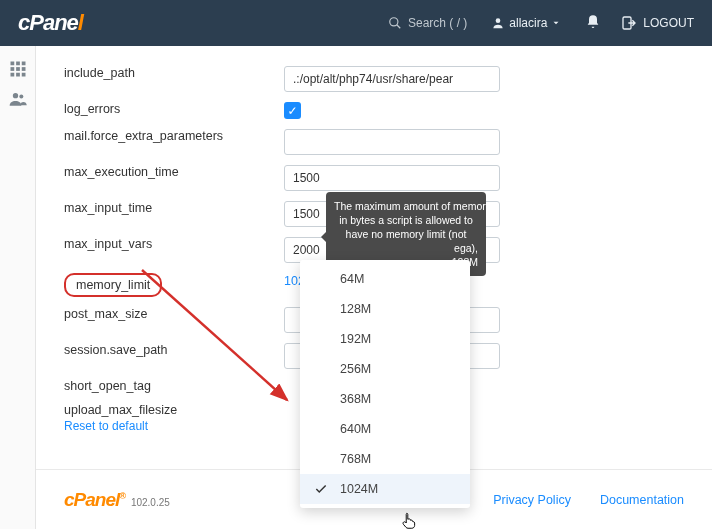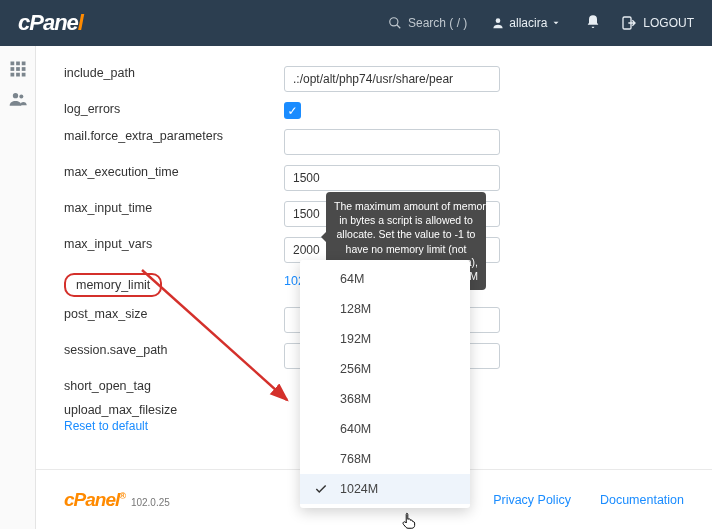--- a/index.html
+++ b/index.html
@@ -164,21 +164,20 @@
         <div class="lbl">upload_max_filesize<div class="reset">Reset to default</div></div>
         <div class="val"></div>
       </div>
     </div>
 </div>
 
 <div class="tip">
   <div class="tip-a"></div>
   <div class="tline">The maximum amount of memory</div>
   <div class="tline">in bytes a script is allowed to</div>
-  <div class="tline">allocate. Set the value to -1 to</div>
   <div class="tline">have no memory limit (not</div>
   <div class="tline" style="visibility:hidden">recommended). Use shortcuts for</div>
   <div class="trest" style="margin-top:-15px">ega),</div>
   <div class="trest">128M</div>
 </div>
 
 <div class="dd" id="dd">
     <div class="opt">
       <span>64M</span>
     </div>

